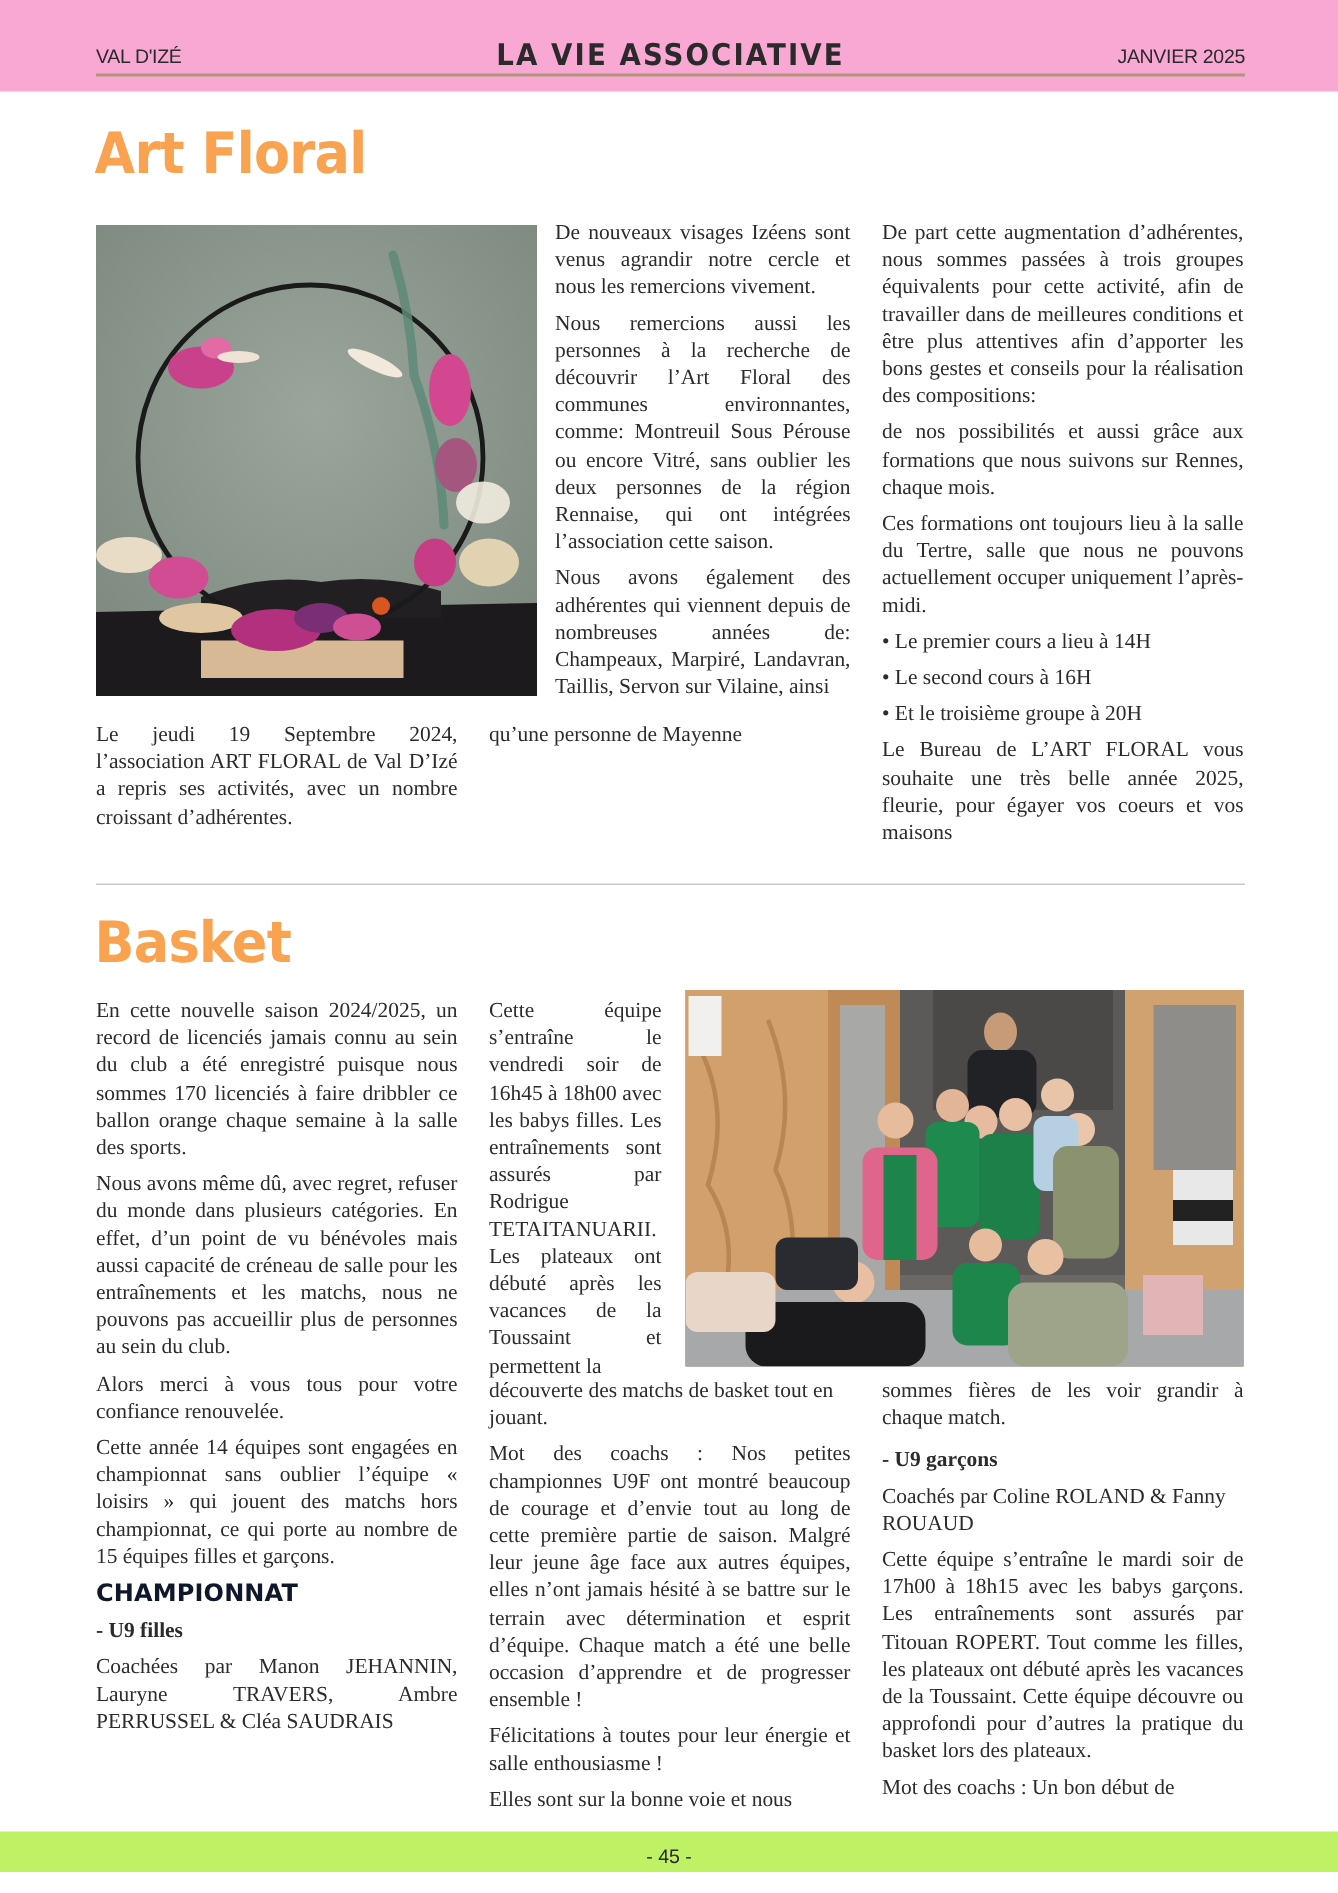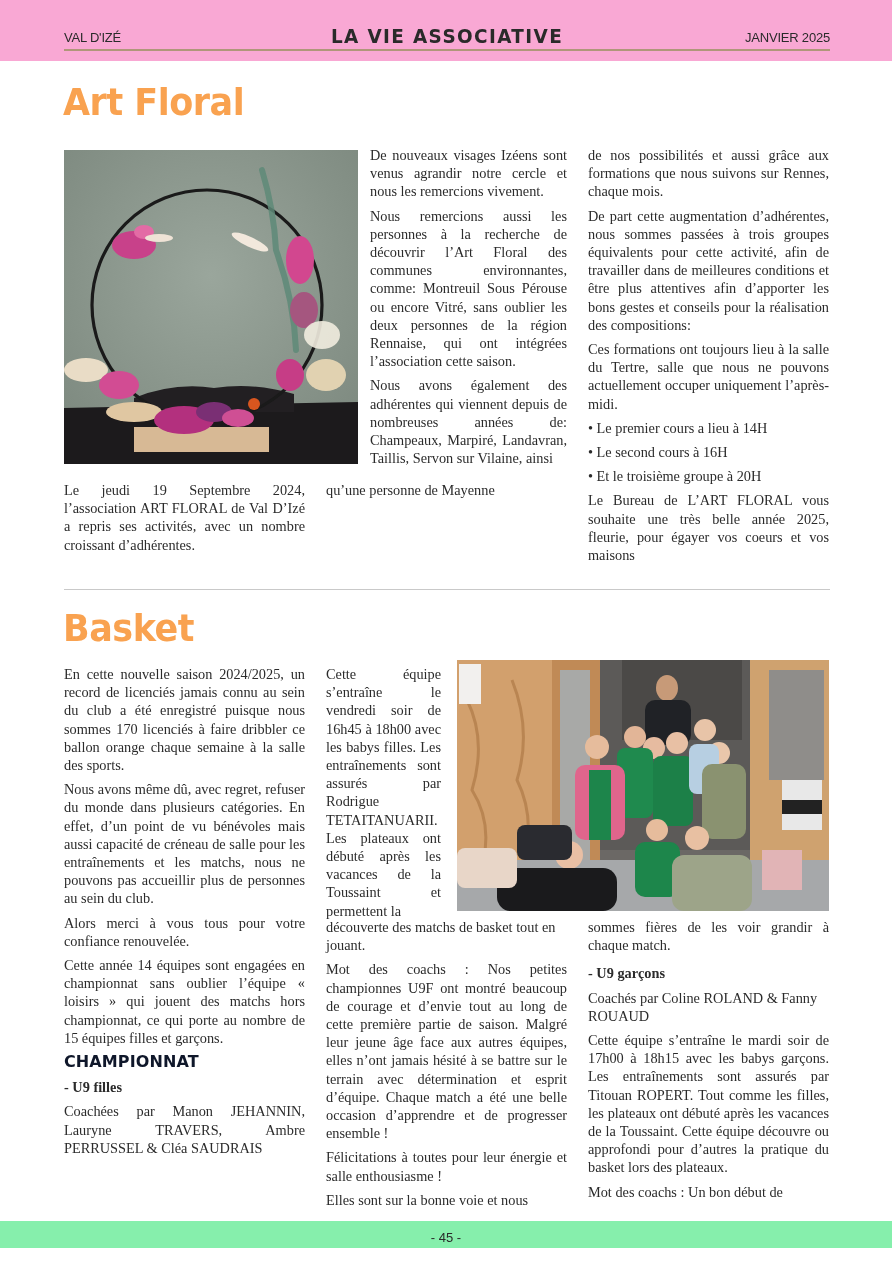--- a/index.html
+++ b/index.html
@@ -17,21 +17,21 @@
 
     .col { position: absolute; font-size: 14.3px; line-height: 18.2px; text-align: justify; color: #2b2b2b; }
     .col p { margin-bottom: 6px; }
     .col p.b { font-weight: bold; }
     .col p.li { text-align: left; }
     .subhead { font-family: "DejaVu Sans", "Liberation Sans", sans-serif; font-weight: bold; font-size: 16px; color: #0f172a; margin: 6px 0 7px 0; letter-spacing: 0.1px; }
 
     .photo { position: absolute; overflow: hidden; }
     .divider { position: absolute; left: 64px; top: 589px; width: 766px; height: 1px; background: #c9c9c9; }
 
-    .footer-band { position: absolute; left: 0; top: 1221px; width: 892px; height: 27px; background: #86efac; }
+    .footer-band { position: absolute; left: 0; top: 1221px; width: 892px; height: 27px; background: #bef264; }
     .page-num { position: absolute; left: 0; right: 0; top: 9px; text-align: center; font-family: "Liberation Sans", "DejaVu Sans", sans-serif; font-size: 13px; color: #2a2a2a; }
   </style>
 </head>
 <body>
 
 <div class="header-band">
   <div class="header-inner">
     <span class="hdr-left">VAL D'IZÉ</span>
     <span class="hdr-center">LA VIE ASSOCIATIVE</span>
     <span class="hdr-right">JANVIER 2025</span>
@@ -87,22 +87,22 @@
 <div class="col" style="left:370px; top:146px; width:197px;">
   <p>De nouveaux visages Izéens sont venus agrandir notre cercle et nous les remercions vivement.</p>
   <p>Nous remercions aussi les personnes à la recherche de découvrir l’Art Floral des communes environnantes, comme: Montreuil Sous Pérouse ou encore Vitré, sans oublier les deux personnes de la région Rennaise, qui ont intégrées l’association cette saison.</p>
   <p style="margin-bottom:0;">Nous avons également des adhérentes qui viennent  depuis de nombreuses années de: Champeaux, Marpiré, Landavran, Taillis, Servon sur Vilaine,  ainsi</p>
 </div>
 <div class="col" style="left:326px; top:481px; width:241px;">
   <p style="text-align:left;">qu’une personne de Mayenne</p>
 </div>
 
 <div class="col" style="left:588px; top:146px; width:241px;">
+  <p>De part cette augmentation d’adhérentes, nous sommes passées à trois groupes équivalents pour cette activité, afin de travailler dans de meilleures conditions et être plus attentives afin d’apporter les bons gestes et conseils pour la réalisation des compositions:</p>
   <p>de nos possibilités et aussi grâce aux formations que nous suivons sur Rennes, chaque mois.</p>
-  <p>De part cette augmentation d’adhérentes, nous sommes passées à trois groupes équivalents pour cette activité, afin de travailler dans de meilleures conditions et être plus attentives afin d’apporter les bons gestes et conseils pour la réalisation des compositions:</p>
   <p>Ces formations ont toujours lieu à la salle du Tertre, salle que nous ne pouvons actuellement  occuper uniquement l’après-midi.</p>
   <p class="li">• Le premier cours a lieu à 14H</p>
   <p class="li">• Le second cours à 16H</p>
   <p class="li">• Et le troisième groupe à 20H</p>
   <p>Le Bureau de L’ART FLORAL vous souhaite une très belle année 2025, fleurie, pour égayer vos coeurs et vos maisons</p>
 </div>
 
 <div class="divider"></div>
 
 <div class="section-title" style="top:606px;">Basket</div>

